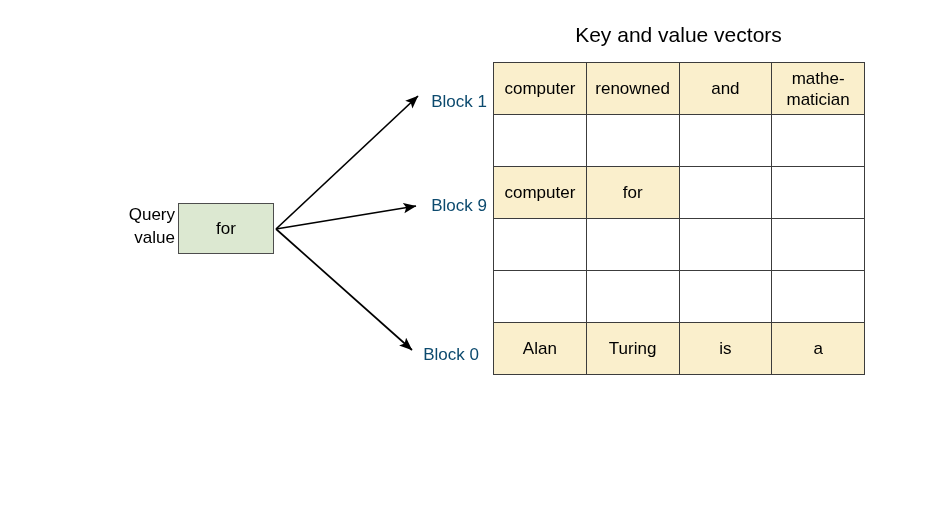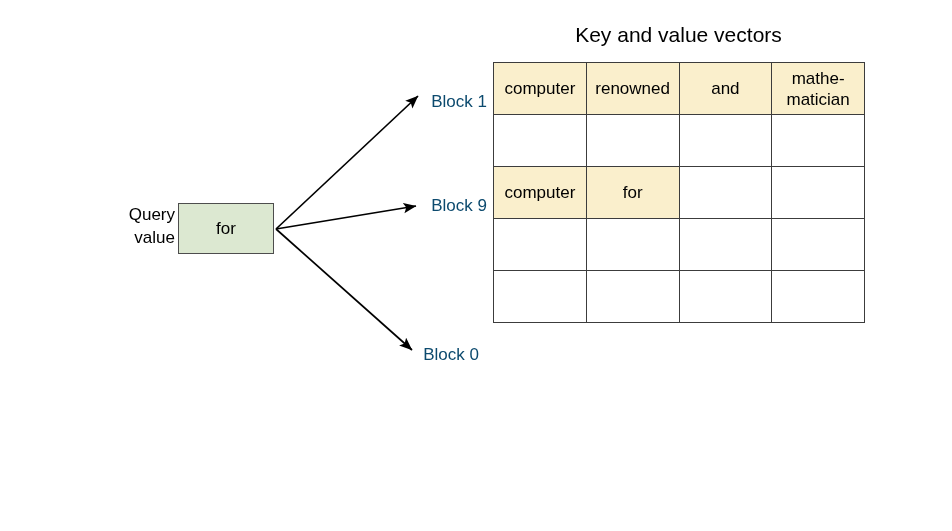--- a/index.html
+++ b/index.html
@@ -173,16 +173,22 @@
           <td class="empty"></td>
           <td class="empty"></td>
           <td class="empty"></td>
         </tr>
         <tr>
           <td class="empty"></td>
           <td class="empty"></td>
           <td class="empty"></td>
           <td class="empty"></td>
         </tr>
+        <tr>
+          <td class="filled">Alan</td>
+          <td class="filled">Turing</td>
+          <td class="filled">is</td>
+          <td class="filled">a</td>
+        </tr>
       </tbody>
   </table>
 
 </div>
 
 </body></html>

